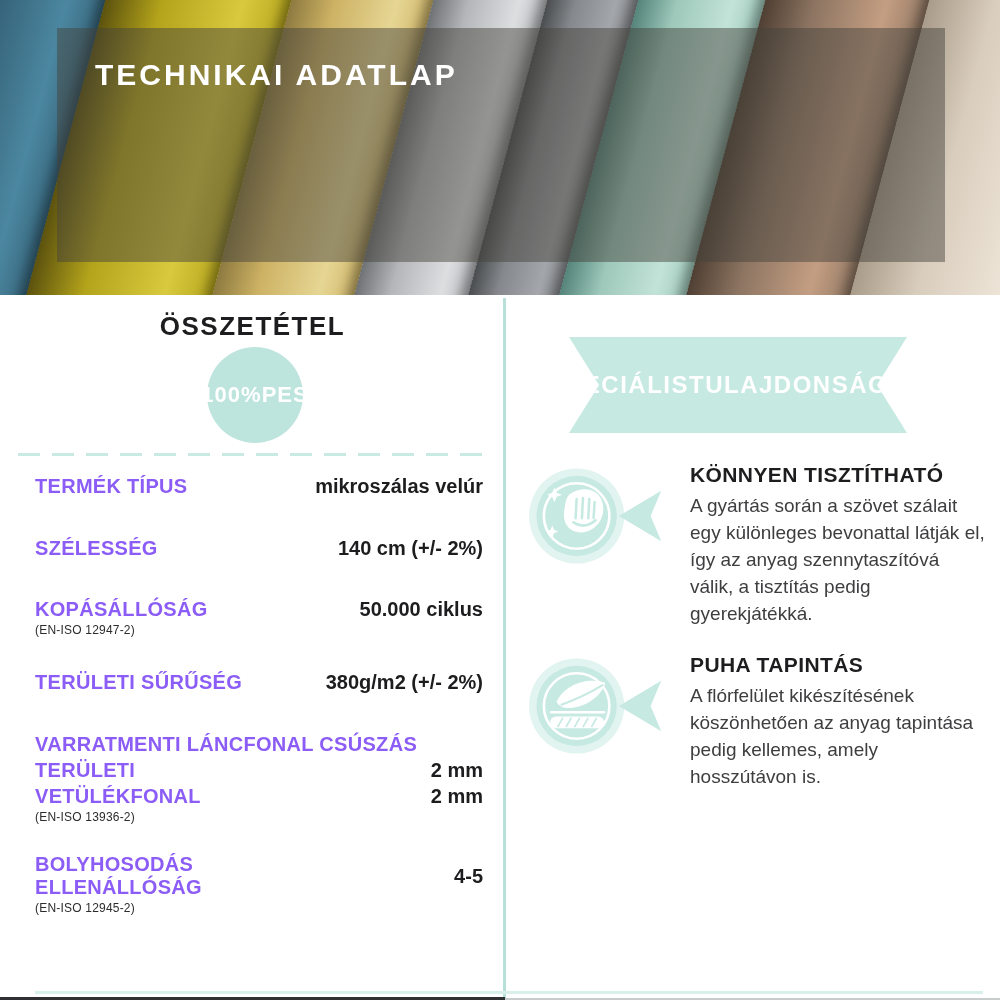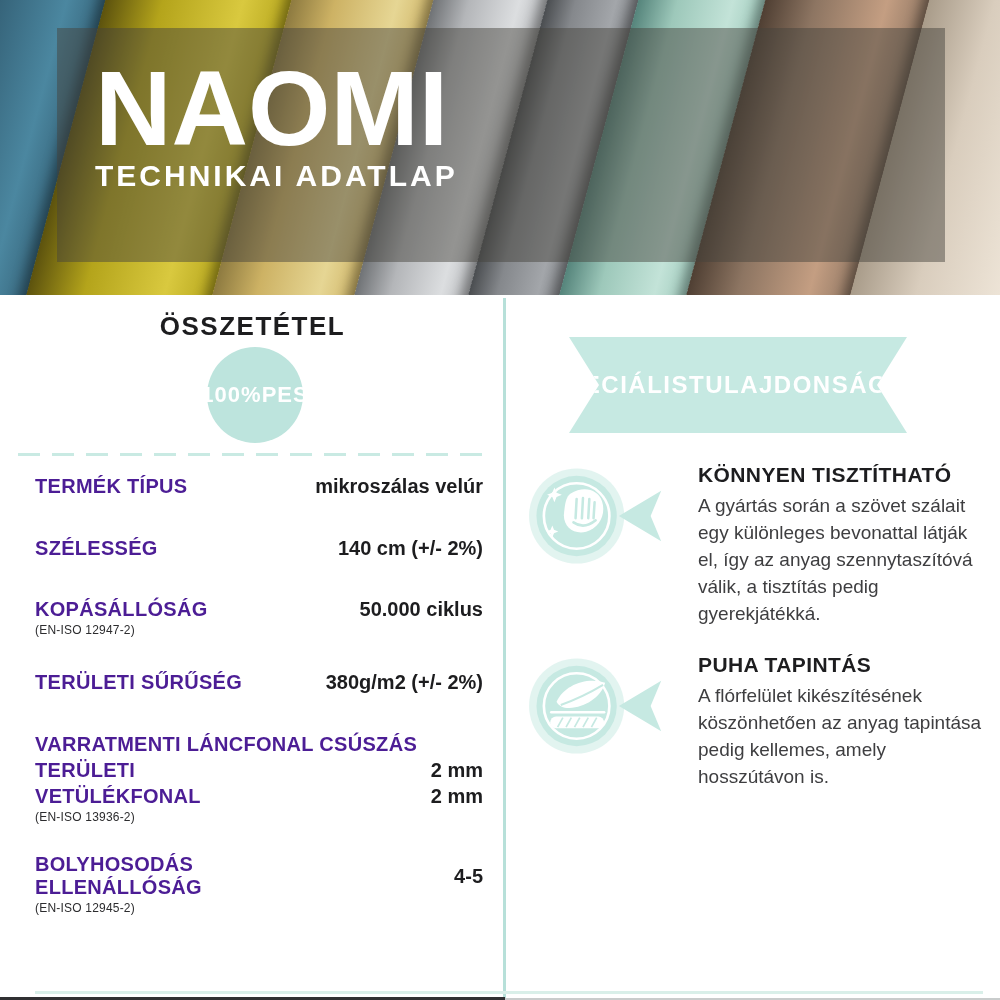--- a/index.html
+++ b/index.html
@@ -26,33 +26,33 @@
                 font-size:26px; font-weight:bold; letter-spacing:1.5px; color:#1d1d1f; }
   .badge { position:absolute; left:207px; top:52px; width:96px; height:96px; border-radius:50%;
            background:#bde4dd; color:#ffffff; font-weight:bold; font-size:22px;
            display:flex; flex-direction:row; align-items:center; justify-content:center; line-height:1.35; letter-spacing:1px; }
   .dashed { position:absolute; left:18px; top:158px; width:474px; height:3px;
             background:repeating-linear-gradient(90deg,#c9eae3 0 22px, transparent 22px 34px); }
 
   .row { position:absolute; left:0; width:505px; padding:0 22px 0 35px; display:flex;
          justify-content:space-between; align-items:flex-start; }
   .lblwrap { max-width:250px; }
-  .lbl { font-size:20px; font-weight:bold; color:#4c1d95; letter-spacing:.3px; line-height:1.15; display:block; }
+  .lbl { font-size:20px; font-weight:bold; color:#8b5cf6; letter-spacing:.3px; line-height:1.15; display:block; }
   .val { font-size:20px; font-weight:bold; color:#1d1d1f; text-align:right; white-space:nowrap; }
   .note { font-size:12px; font-weight:normal; color:#2c2c2e; display:block; margin-top:2px; letter-spacing:.2px; }
   .row-block { position:absolute; left:0; width:505px; padding:0 22px 0 35px; }
   .subrow { display:flex; justify-content:space-between; margin-top:3px; }
   .val-mid { margin-top:12px; }
 
   
   .ribbon { position:absolute; left:63px; top:42px; width:338px; height:96px; background:#c6e9e2;
             clip-path:polygon(0 0,100% 0,calc(100% - 30px) 50%,100% 100%,0 100%,30px 50%);
             color:#ffffff; font-weight:bold; font-size:24px; letter-spacing:1.5px;
             display:flex; flex-direction:row; align-items:center; justify-content:center; line-height:1.45; }
-  .feature { position:absolute; left:22px; width:460px; display:flex; gap:22px; }
+  .feature { position:absolute; left:22px; width:460px; display:flex; gap:14px; }
   .f1 { top:168px; } .f2 { top:358px; }
   .ficon { flex:0 0 148px; }
   .ftext { width:296px; }
   .ftitle { font-size:21px; font-weight:bold; color:#1d1d1f; letter-spacing:.4px; margin-bottom:6px; }
   .fbody  { font-size:19px; color:#3e3e40; line-height:1.42; }
 
   
   .mint-bottom { position:absolute; left:35px; top:991px; width:948px; height:3px; background:#d9efe9; }
   .dark-bottom { position:absolute; left:0; top:997px; width:505px; height:3px; background:#303032; }
   .gray-bottom { position:absolute; left:505px; top:998px; width:495px; height:2px; background:#c9cccc; }
@@ -67,21 +67,20 @@
         <div class="stripe" style="left: -40px; width: 158px; background: linear-gradient(to right, rgb(23, 52, 65) 0%, rgb(54, 100, 122) 30%, rgb(75, 135, 160) 72%, rgb(54, 100, 122) 100%);"></div>
         <div class="stripe" style="left: 112px; width: 192px; background: linear-gradient(to right, rgb(92, 82, 14) 0%, rgb(180, 164, 27) 30%, rgb(217, 201, 63) 72%, rgb(180, 164, 27) 100%);"></div>
         <div class="stripe" style="left: 298px; width: 148px; background: linear-gradient(to right, rgb(141, 122, 64) 0%, rgb(205, 178, 100) 30%, rgb(230, 214, 148) 72%, rgb(205, 178, 100) 100%);"></div>
         <div class="stripe" style="left: 440px; width: 120px; background: linear-gradient(to right, rgb(111, 114, 117) 0%, rgb(180, 182, 185) 30%, rgb(220, 222, 224) 72%, rgb(180, 182, 185) 100%);"></div>
         <div class="stripe" style="left: 554px; width: 96px; background: linear-gradient(to right, rgb(74, 77, 80) 0%, rgb(133, 136, 140) 30%, rgb(163, 166, 170) 72%, rgb(133, 136, 140) 100%);"></div>
         <div class="stripe" style="left: 645px; width: 132px; background: linear-gradient(to right, rgb(85, 132, 123) 0%, rgb(157, 200, 186) 30%, rgb(195, 227, 216) 72%, rgb(157, 200, 186) 100%);"></div>
         <div class="stripe" style="left: 772px; width: 170px; background: linear-gradient(to right, rgb(79, 63, 51) 0%, rgb(141, 117, 98) 30%, rgb(196, 158, 130) 72%, rgb(141, 117, 98) 100%);"></div>
         <div class="stripe" style="left: 936px; width: 220px; background: linear-gradient(to right, rgb(169, 156, 138) 0%, rgb(217, 205, 189) 30%, rgb(239, 230, 217) 72%, rgb(217, 205, 189) 100%);"></div>
       </div>
     <div class="hero-overlay">
-      <div class="hero-title">NAOMI</div>
       <div class="hero-sub">TECHNIKAI ADATLAP</div>
     </div>
   </header>
 
   <section class="col-left">
     <h2 class="comp-title">ÖSSZETÉTEL</h2>
 
     <div class="badge">
       <div>100%</div>
       <div>PES</div>

